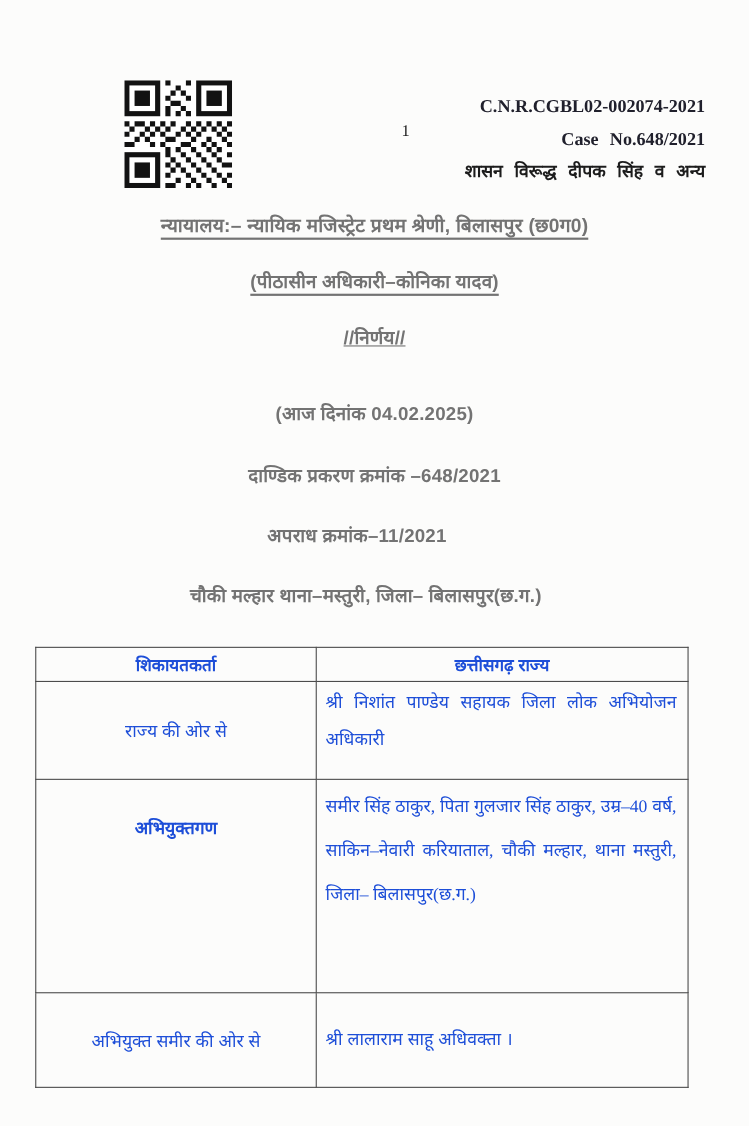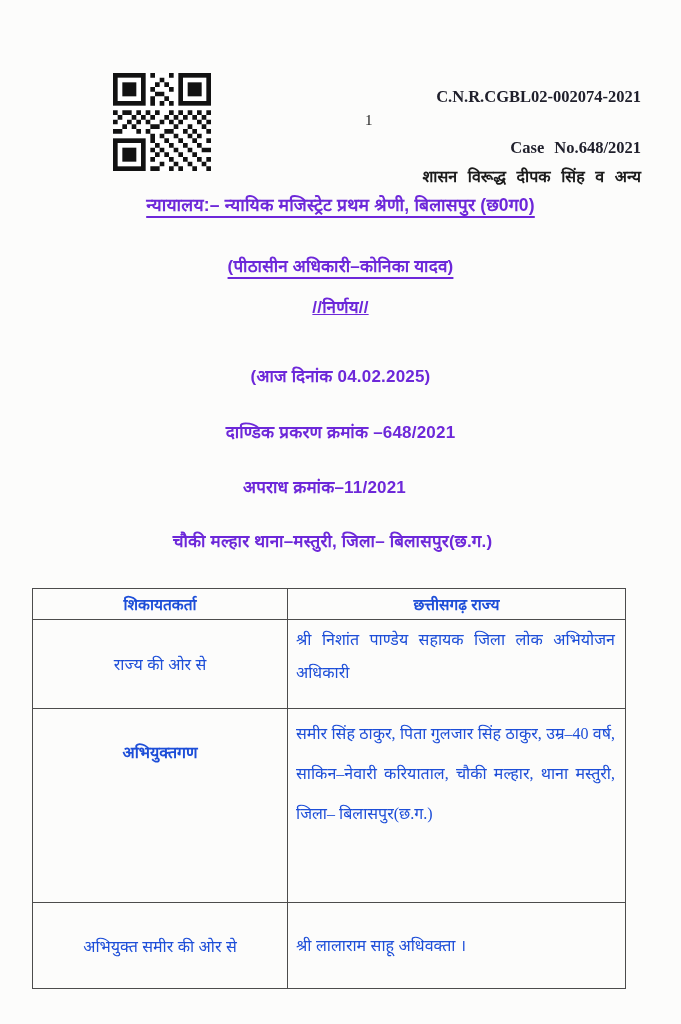--- a/index.html
+++ b/index.html
@@ -22,49 +22,49 @@
   }
   .header-right{
     position:absolute;top:82px;right:40px;
     text-align:right;
     font-family:"Liberation Serif","DejaVu Serif",serif;
     font-size:16.5px;
     color:#20202c;
     line-height:30px;
     font-weight:600;
   }
-  .line-case{word-spacing:6px;margin-top:21px;}
+  .line-case{word-spacing:6px;}
   .line-parties{
     font-family:Liberation Mono, monospace;
     font-weight:700;
     font-size:16px;
     color:#1c1c1c;
     word-spacing:1px;
   }
   .page-num{
     position:absolute;left:365px;top:112px;
     font-family:"Liberation Serif","DejaVu Serif",serif;
     font-size:15px;color:#222;
   }
   
   .h{
     position:absolute;left:0;width:100%;
     text-align:center;
     font-weight:700;
     font-size:17px;
-    color:#6d28d9;
+    color:#737373;
     letter-spacing:.2px;
   }
   .h .u{
     text-decoration:underline;
     text-underline-offset:5px;
     text-decoration-thickness:1.7px;
   }
   .h-court{top:192px;font-size:17.5px;}
-  .h-officer{top:254px;}
+  .h-officer{top:244px;}
   .h-judgment{top:295px;text-decoration:underline;}
   .h-date{top:364px;}
   .h-dandik{top:420px;}
   .h-apradh{top:475px;transform:translateX(-16px);}
   .h-chauki{top:529px;transform:translateX(-8px);}
   
   .doc-table{
     position:absolute;left:32px;top:588px;
     width:593px;
     border-collapse:collapse;

